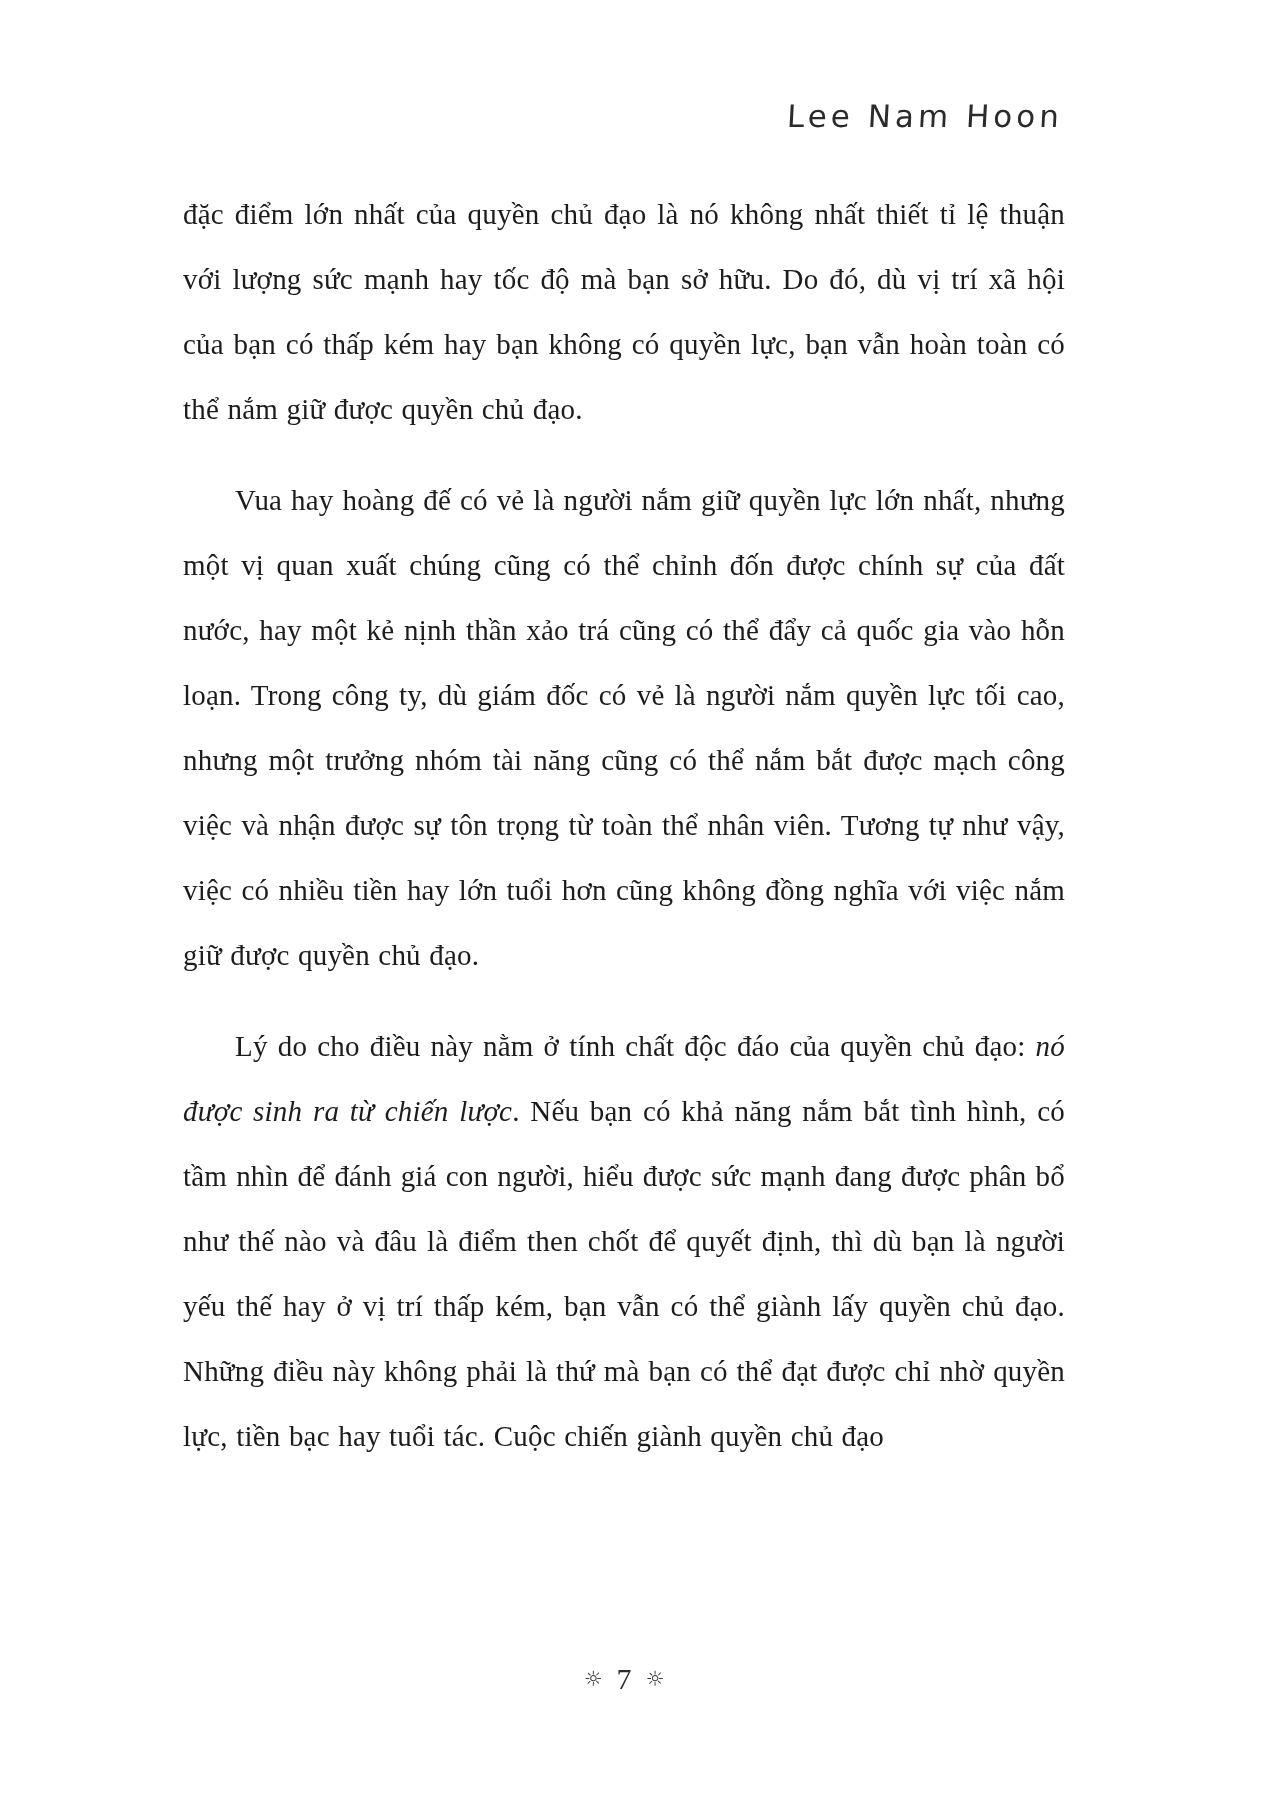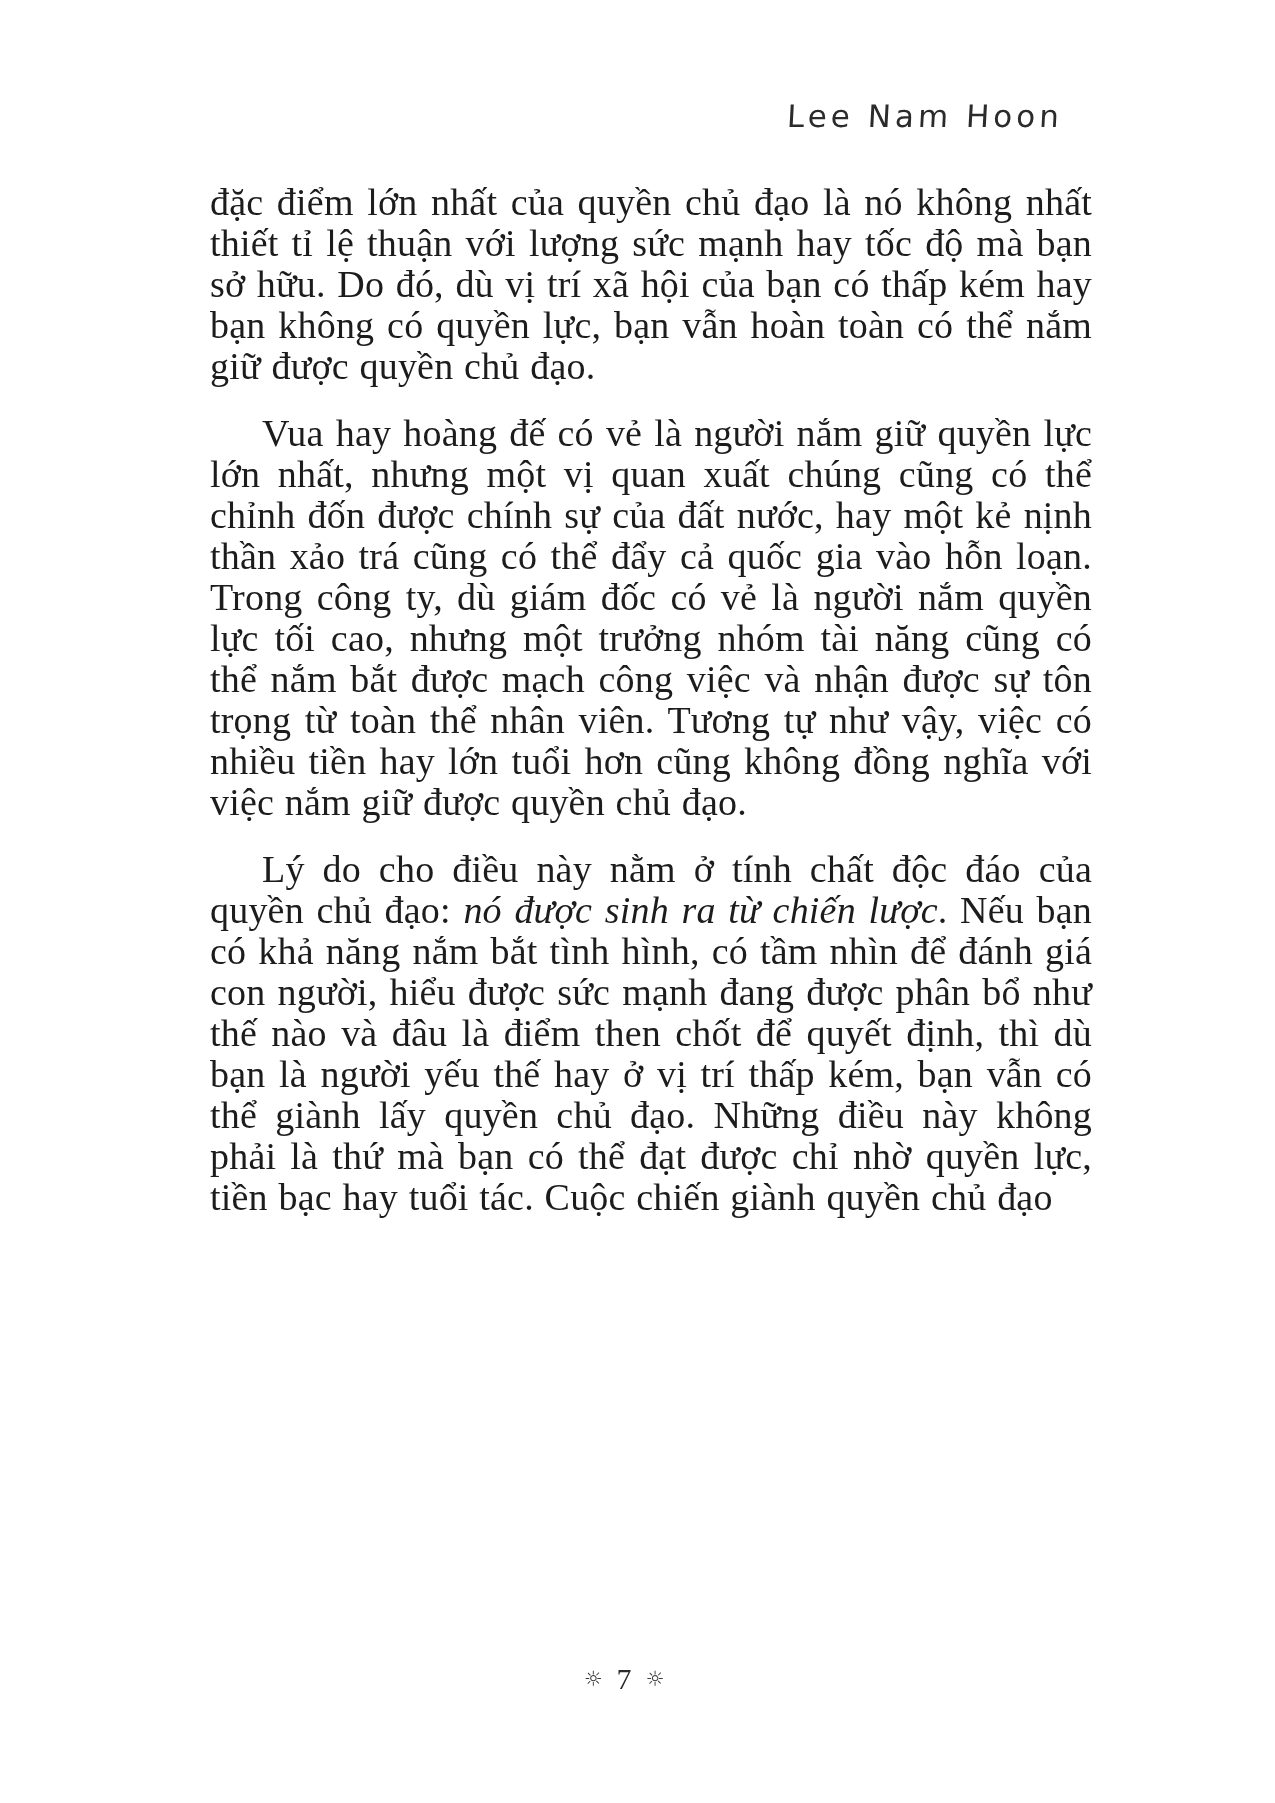--- a/index.html
+++ b/index.html
@@ -28,25 +28,24 @@
     letter-spacing: 4px;
     color: #2b2b2b;
     transform: skewX(-3deg);
   }
   .body-text {
     position: absolute;
     top: 182px;
     left: 183px;
     width: 882px;
     text-align: justify;
-    font-size: 38px;
-    line-height: 41px;
+    font-size: 29px;
+    line-height: 65px;
     letter-spacing: 0.2px;
     word-spacing: 1px;
-    margin-left: 27px;
   }
   .para {
     margin: 0 0 26px 0;
   }
   .para.indented {
     text-indent: 52px;
   }
   .emphasis {
     font-weight: normal;
     font-style: italic;

